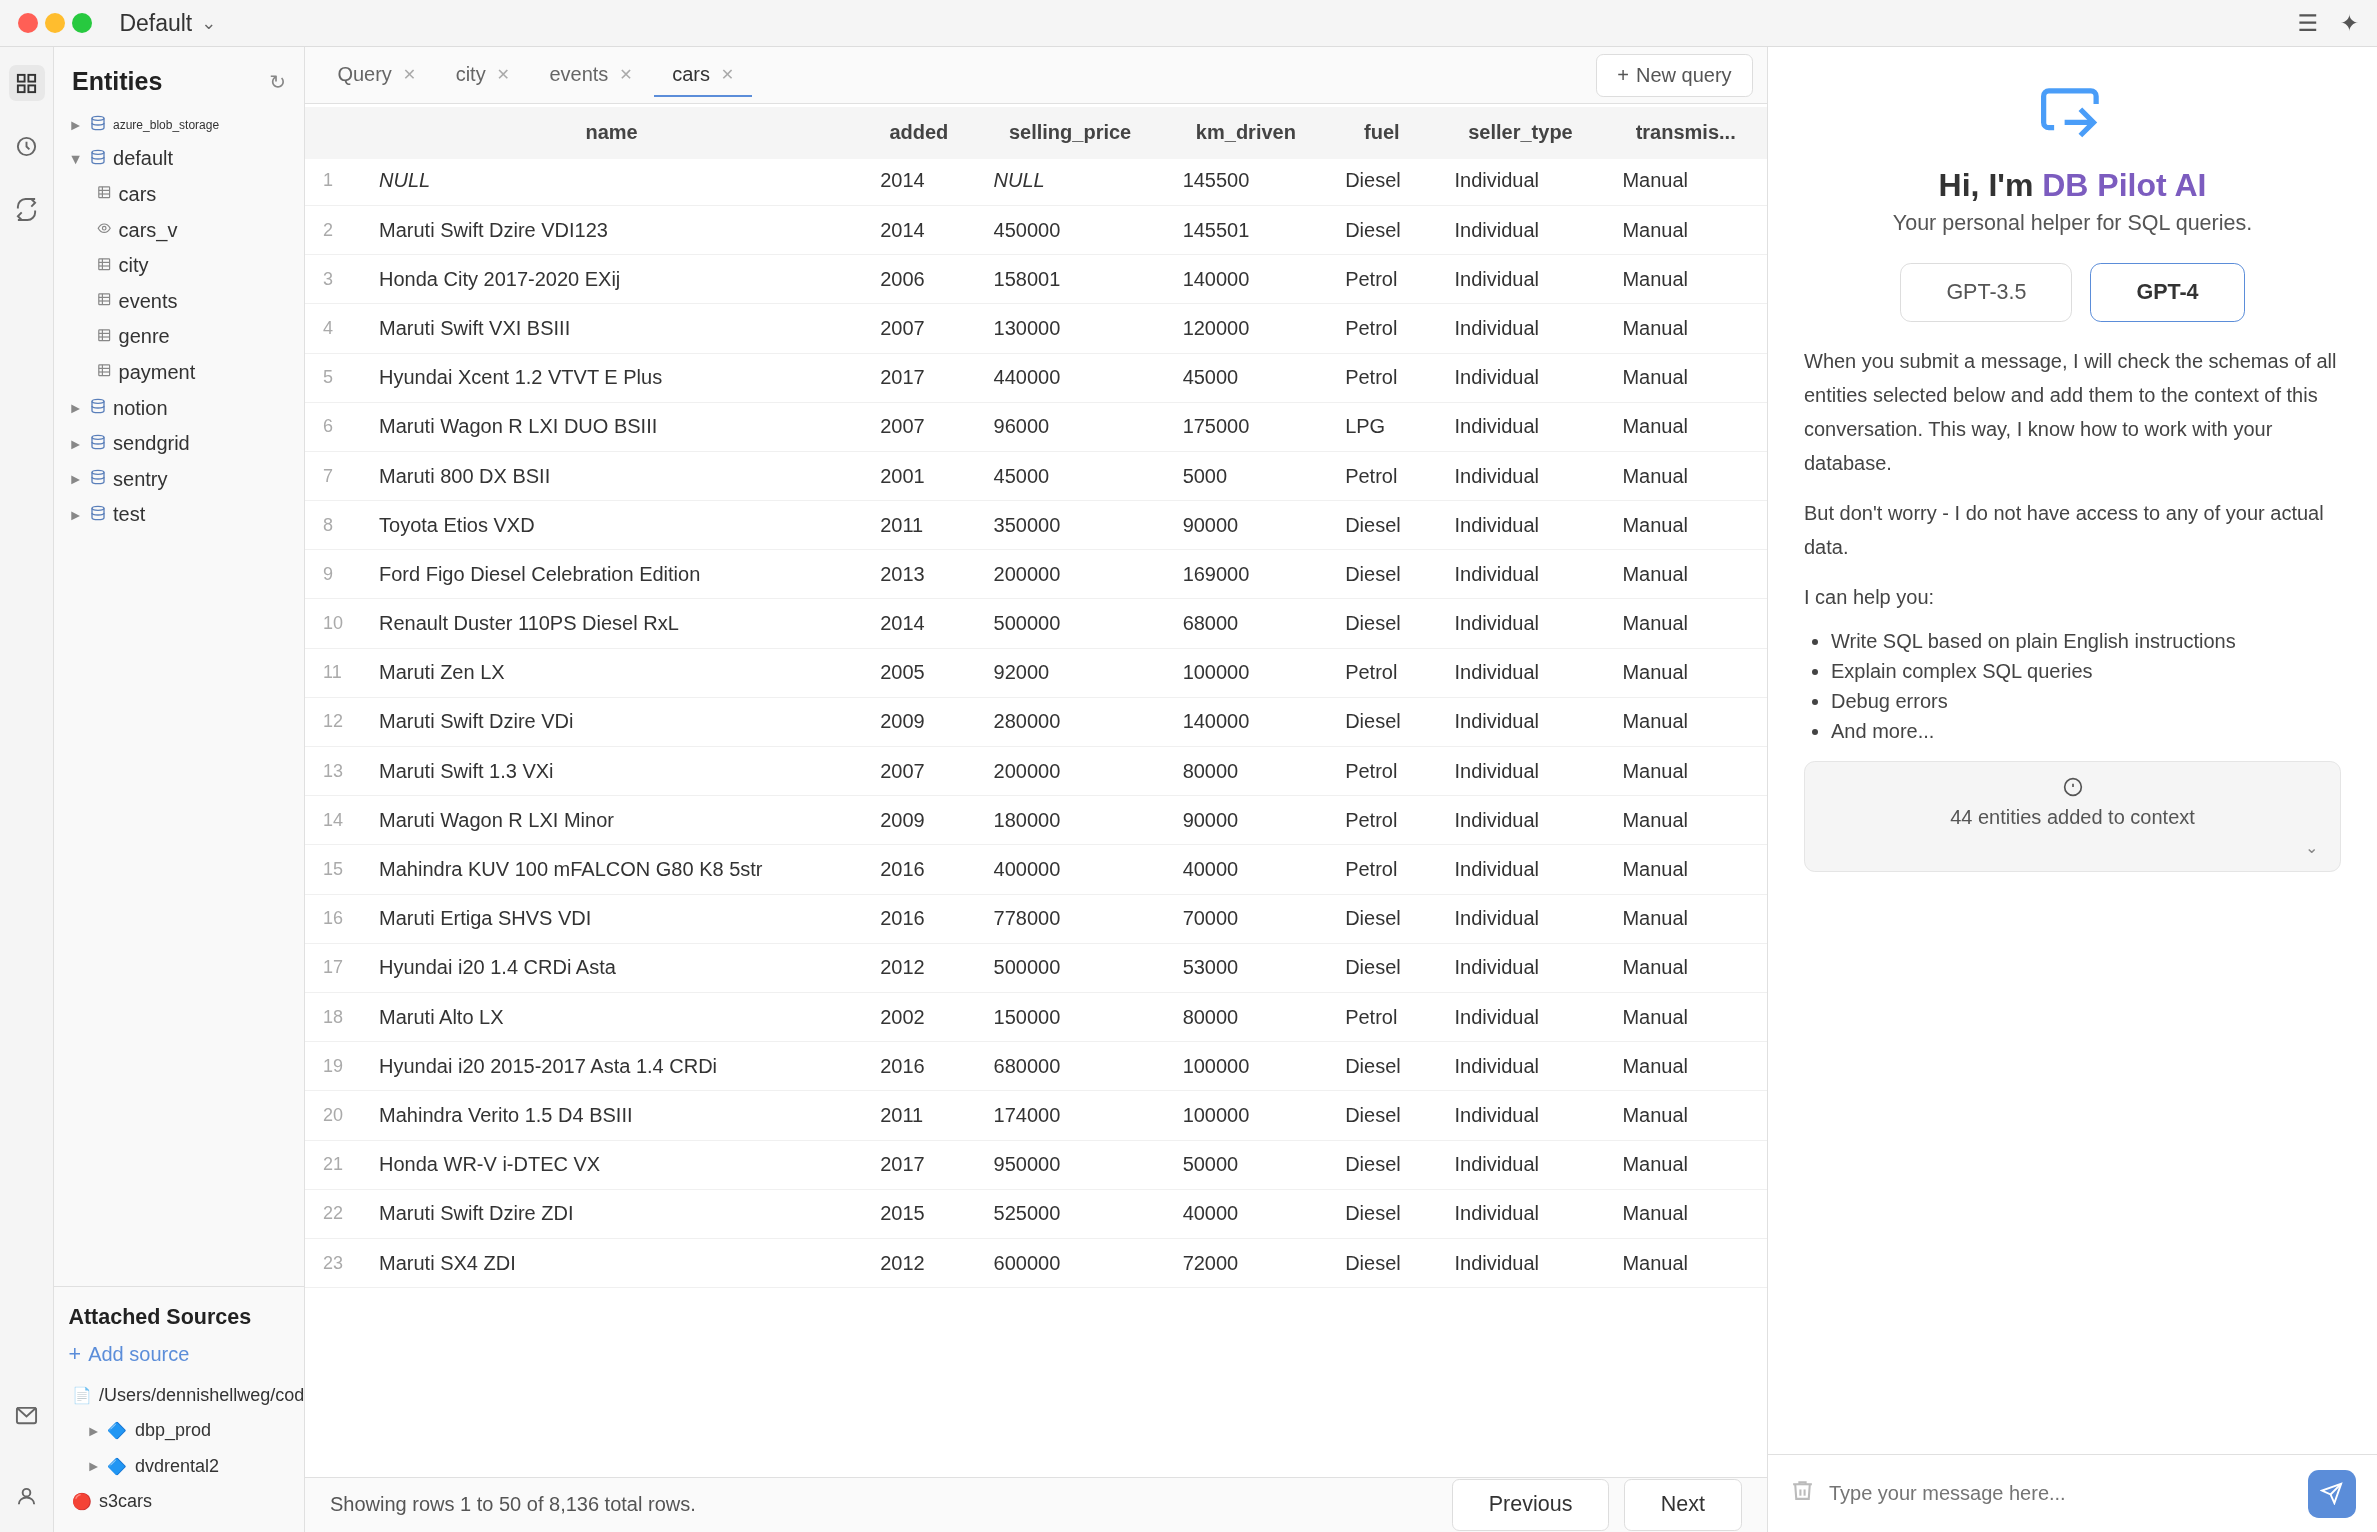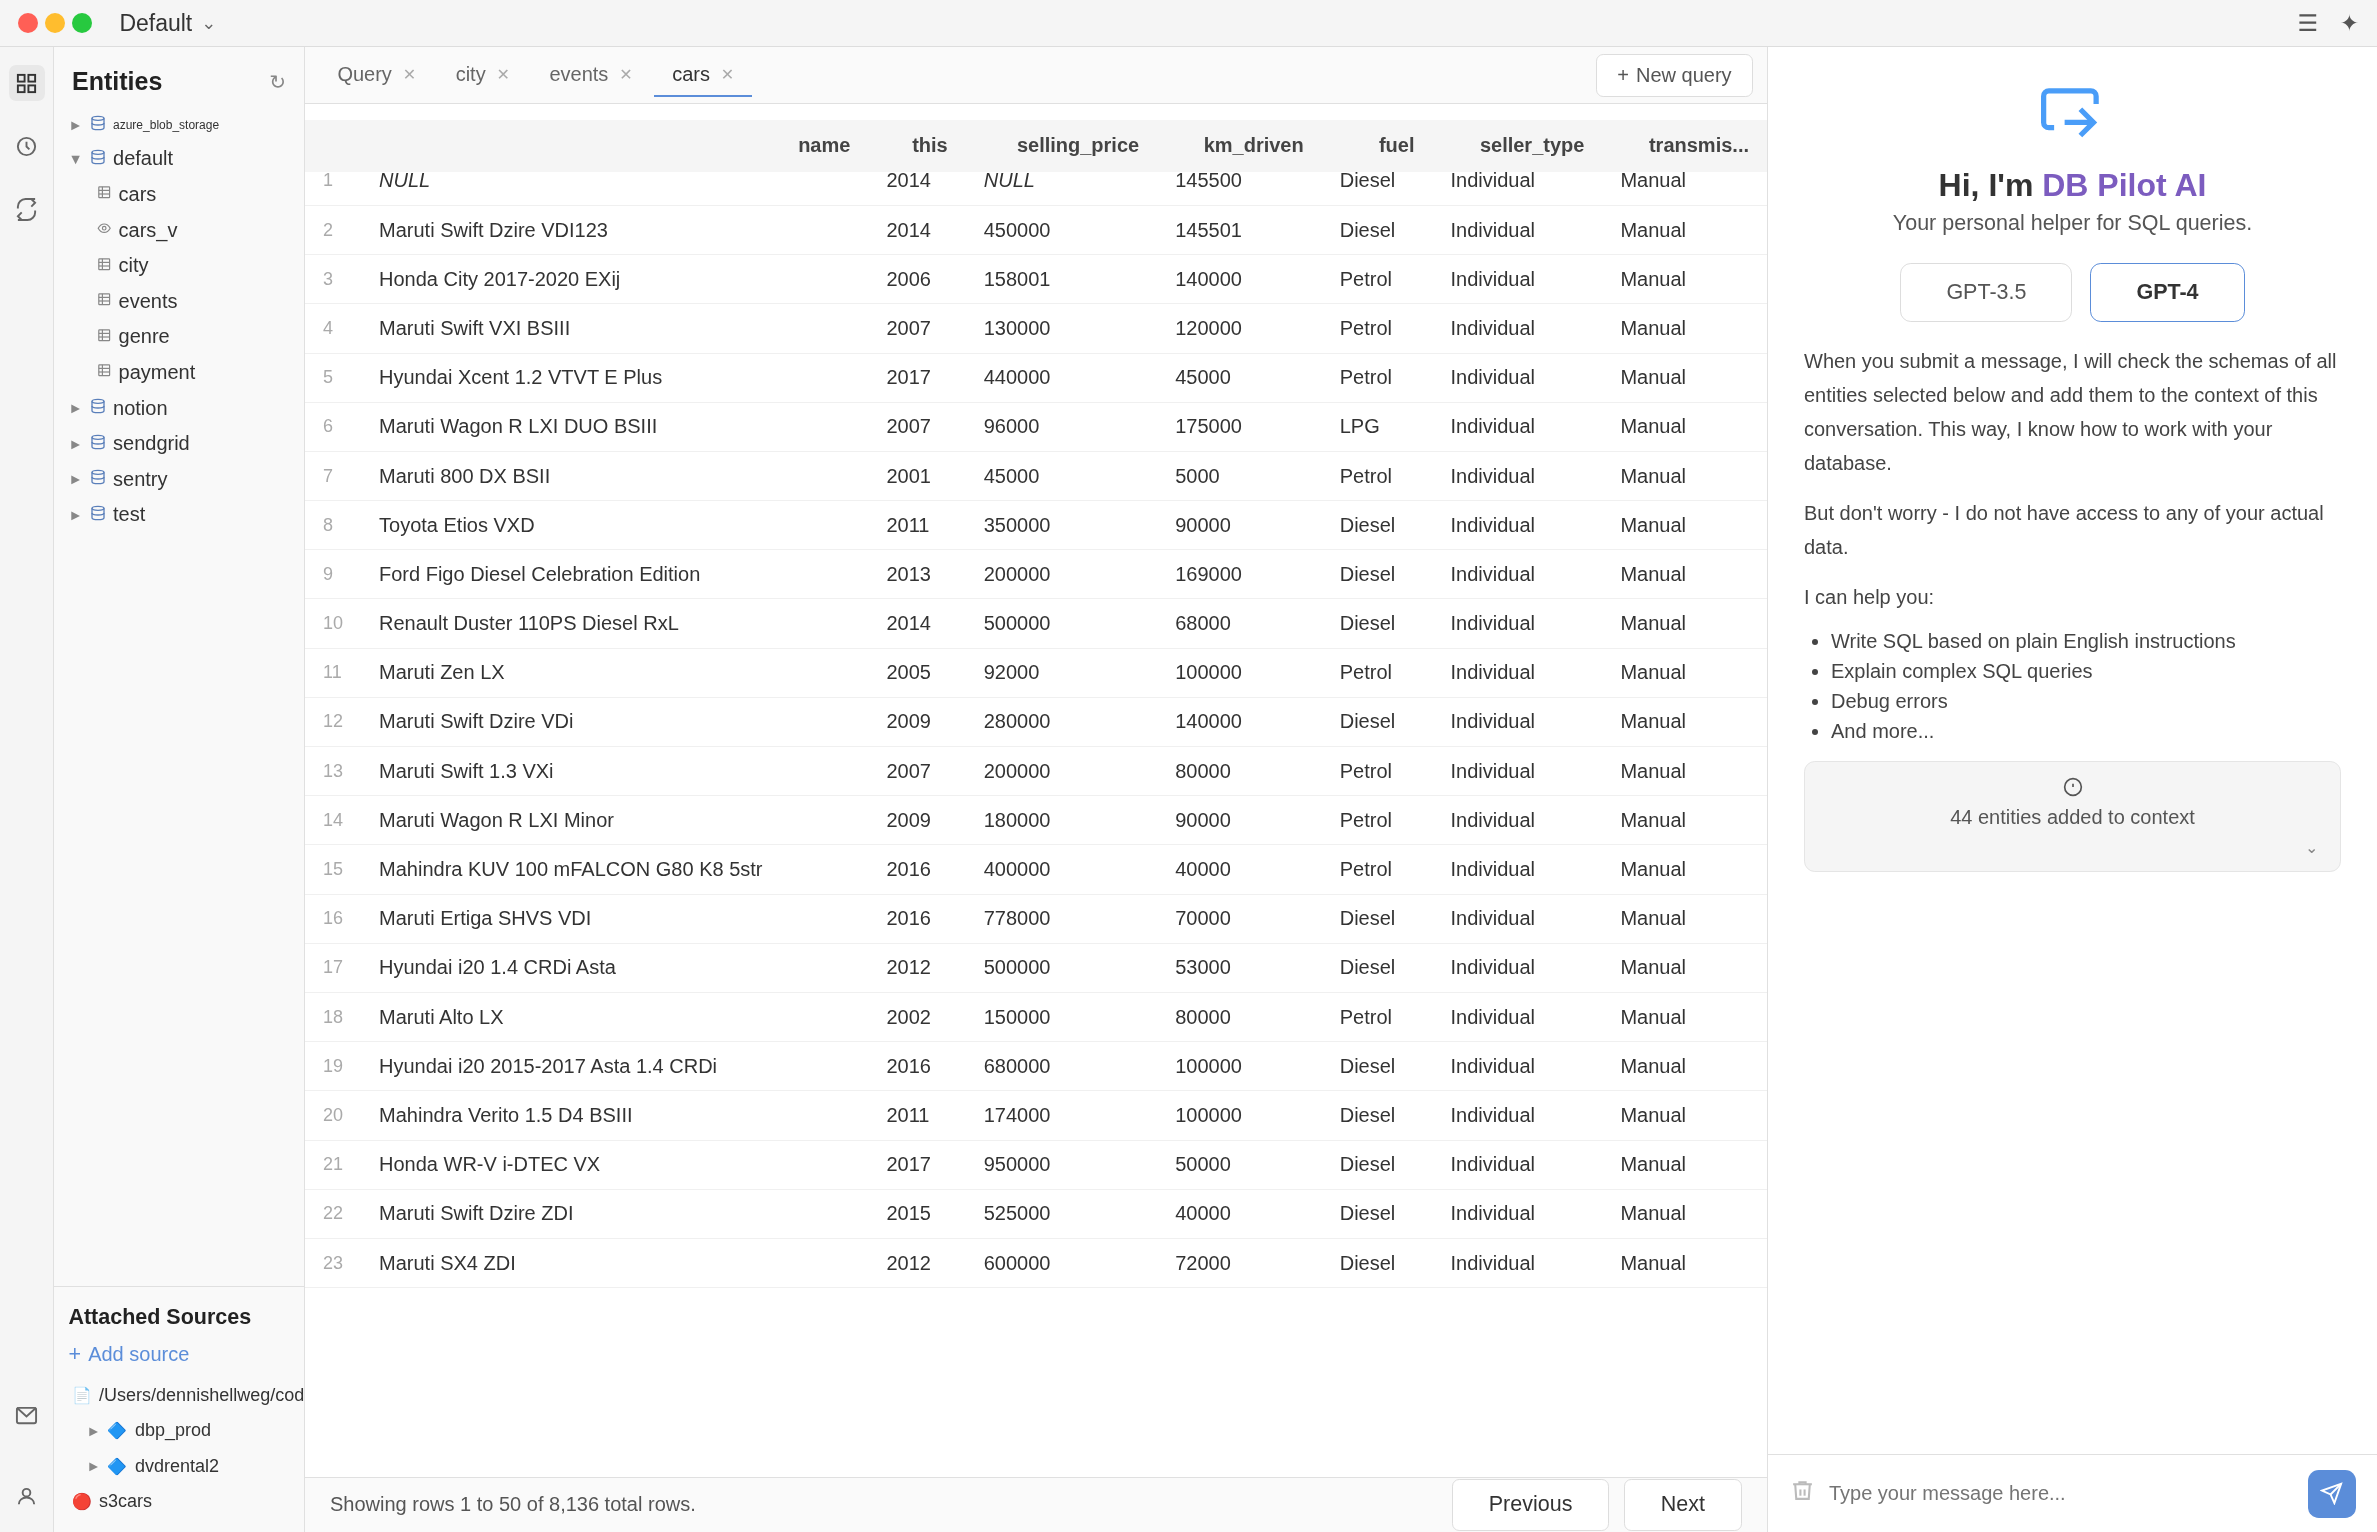--- a/index.html
+++ b/index.html
@@ -55,21 +55,21 @@
     
     .tabs { display: flex; align-items: center; border-bottom: 0.9px solid #e0e0e0; background: #fafafa; padding: 0 14.4px; height: 57px; flex-shrink: 0; gap: 3.6px; }
     .tab { display: flex; align-items: center; gap: 7.2px; padding: 9px 18px; font-size: 20px; color: #666; cursor: pointer; border-bottom: 2.7px solid transparent; margin-bottom: -0.9px; }
     .tab.active { color: #333; border-bottom: 2.7px solid #5b8dd9; font-weight: 500; }
     .tab-close { font-size: 16px; color: #aaa; margin-left: 3.6px; cursor: pointer; }
     .new-query-btn { margin-left: auto; display: flex; align-items: center; gap: 7.2px; padding: 9px 20px; border: 0.9px solid #ddd; border-radius: 7.2px; font-size: 20px; color: #555; cursor: pointer; background: #fff; }
 
     
     .table-container { flex: 1; overflow: auto; position: relative; }
     .data-table { width: 100%; border-collapse: collapse; font-size: 20px; }
-    .data-table th { background: #f5f5f5; padding: 14.4px 18px; text-align: right; font-weight: 600; color: #444; border-bottom: 1.8px solid #e0e0e0; white-space: nowrap; position: sticky; top: 16px; z-index: 2; }
+    .data-table th { background: #f5f5f5; padding: 14.4px 18px; text-align: center; font-weight: 600; color: #444; border-bottom: 1.8px solid #e0e0e0; white-space: nowrap; position: sticky; top: 3px; z-index: 2; }
     .data-table th.row-num { width: 54px; background: #f5f5f5; }
     .data-table td { padding: 12.6px 18px; border-bottom: 0.9px solid #f0f0f0; color: #333; white-space: nowrap; }
     .data-table td.row-num { color: #aaa; font-size: 18px; }
     .null-val { color: #aaa; font-style: italic; }
 
     
     .table-footer { border-top: 0.9px solid #e0e0e0; padding: 1px 25px; display: flex; align-items: center; justify-content: space-between; background: #fafafa; flex-shrink: 0; }
     .footer-info { font-size: 20px; color: #555; }
     .footer-btns { display: flex; gap: 14.4px; }
     .footer-btn { padding: 12.6px 36px; border: 0.9px solid #ddd; border-radius: 7.2px; font-size: 21.5px; cursor: pointer; background: #fff; color: #333; }
@@ -358,21 +358,21 @@
         <span>New query</span>
       </button>
     </div>
 
     <div class="table-container">
       <table class="data-table">
         <thead>
           <tr>
             <th class="row-num"></th>
             <th>name</th>
-            <th>this</th>
+            <th>added</th>
             <th>selling_price</th>
             <th>km_driven</th>
             <th>fuel</th>
             <th>seller_type</th>
             <th>transmis...</th>
           </tr>
         </thead>
         <tbody id="table-body">
         <tr>
     <td class="row-num">1</td>

